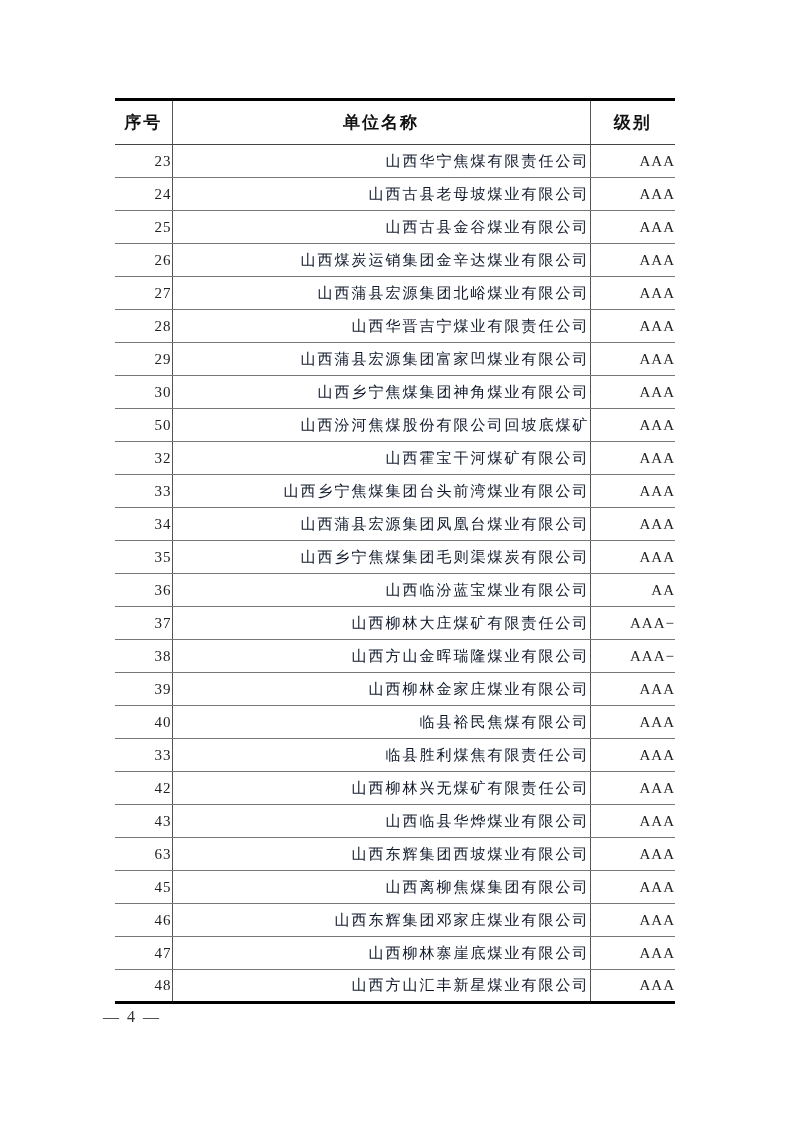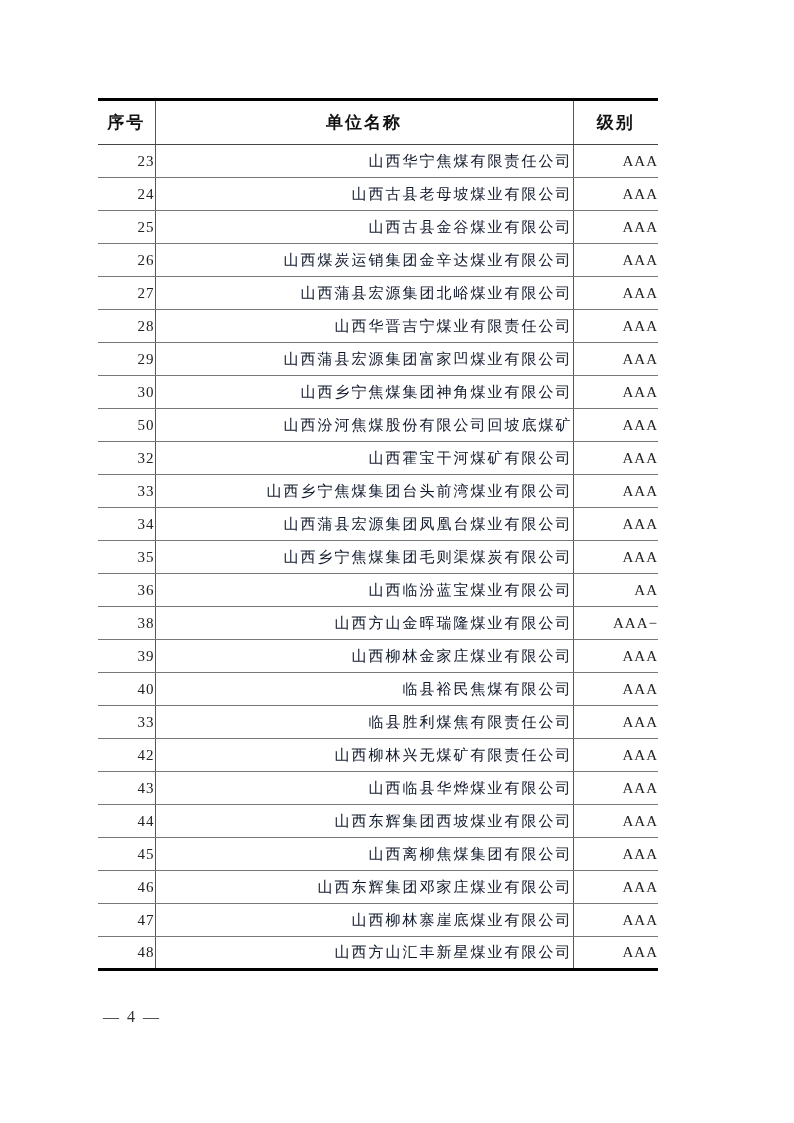--- a/index.html
+++ b/index.html
@@ -11,21 +11,21 @@
     position: relative;
     width: 794px;
     height: 1123px;
     background: #ffffff;
     font-family: "Liberation Serif", "DejaVu Serif", serif;
     color: #111111;
     overflow: hidden;
   }
   table.rating-table {
     position: absolute;
-    left: 98px;
+    left: 115px;
     top: 98px;
     width: 560px;
     border-collapse: collapse;
     table-layout: fixed;
     border-top: 3px solid #000000;
     border-bottom: 3px solid #000000;
   }
   table.rating-table col.c-no    { width: 57px;  }
   table.rating-table col.c-name  { width: 418px; }
   table.rating-table col.c-grade { width: 85px;  }
@@ -176,20 +176,25 @@
           <td class="cell-no">35</td>
           <td class="cell-name">山西乡宁焦煤集团毛则渠煤炭有限公司</td>
           <td class="cell-grade">AAA</td>
         </tr>
         <tr>
           <td class="cell-no">36</td>
           <td class="cell-name">山西临汾蓝宝煤业有限公司</td>
           <td class="cell-grade">AA</td>
         </tr>
         <tr>
+          <td class="cell-no">37</td>
+          <td class="cell-name">山西柳林大庄煤矿有限责任公司</td>
+          <td class="cell-grade">AAA−</td>
+        </tr>
+        <tr>
           <td class="cell-no">38</td>
           <td class="cell-name">山西方山金晖瑞隆煤业有限公司</td>
           <td class="cell-grade">AAA−</td>
         </tr>
         <tr>
           <td class="cell-no">39</td>
           <td class="cell-name">山西柳林金家庄煤业有限公司</td>
           <td class="cell-grade">AAA</td>
         </tr>
         <tr>
@@ -206,21 +211,21 @@
           <td class="cell-no">42</td>
           <td class="cell-name">山西柳林兴无煤矿有限责任公司</td>
           <td class="cell-grade">AAA</td>
         </tr>
         <tr>
           <td class="cell-no">43</td>
           <td class="cell-name">山西临县华烨煤业有限公司</td>
           <td class="cell-grade">AAA</td>
         </tr>
         <tr>
-          <td class="cell-no">44</td>
+          <td class="cell-no">63</td>
           <td class="cell-name">山西东辉集团西坡煤业有限公司</td>
           <td class="cell-grade">AAA</td>
         </tr>
         <tr>
           <td class="cell-no">45</td>
           <td class="cell-name">山西离柳焦煤集团有限公司</td>
           <td class="cell-grade">AAA</td>
         </tr>
         <tr>
           <td class="cell-no">46</td>

